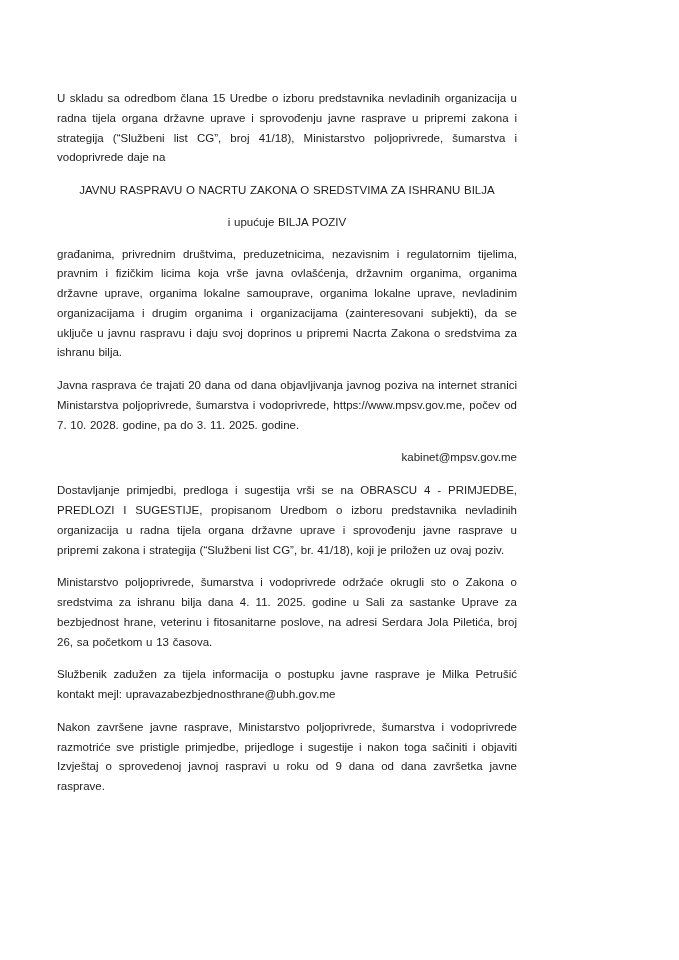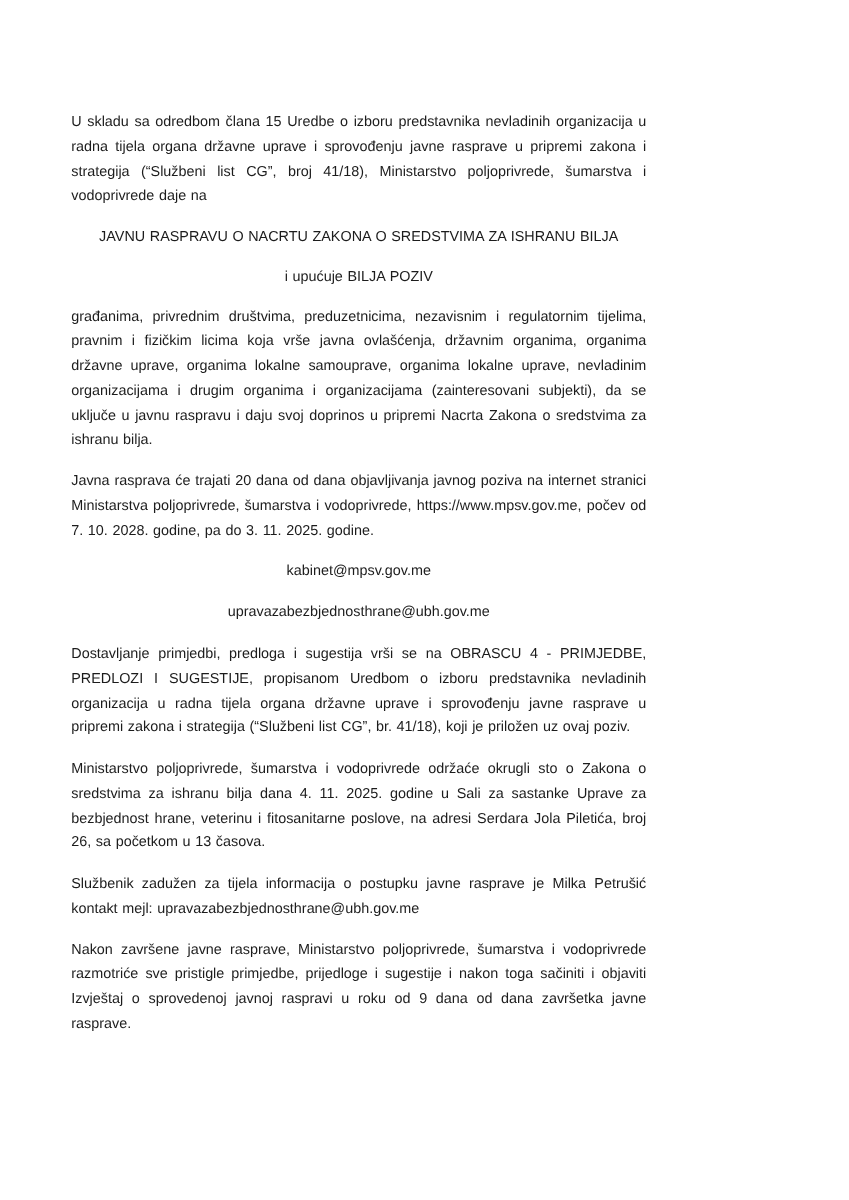--- a/index.html
+++ b/index.html
@@ -18,33 +18,32 @@
   }
   .doc p {
     font-size: 11.5px;
     line-height: 1.72;
     color: #1c1c1c;
     margin-bottom: 13px;
     word-spacing: 0.5px;
   }
   .doc p.justify { text-align: justify; }
   .doc p.center  { text-align: center; }
-  .doc p.left    { text-align: center; }
+  .doc p.left    { text-align: right; }
   .doc p.heading { margin-top: 2px; margin-bottom: 12px; }
 </style>
 </head>
 <body>
 
 <div class="page">
   <div class="doc">
     <p class="justify">U skladu sa odredbom člana 15 Uredbe o izboru predstavnika nevladinih organizacija u radna tijela organa državne uprave i sprovođenju javne rasprave u pripremi zakona i strategija (“Službeni list CG”, broj 41/18), Ministarstvo poljoprivrede, šumarstva i vodoprivrede daje na</p>
     <p class="center heading">JAVNU RASPRAVU O NACRTU ZAKONA O SREDSTVIMA ZA ISHRANU BILJA</p>
     <p class="center heading">i upućuje  BILJA POZIV</p>
     <p class="justify">građanima, privrednim društvima, preduzetnicima, nezavisnim i regulatornim tijelima, pravnim i fizičkim licima koja vrše javna ovlašćenja, državnim organima, organima državne uprave, organima lokalne samouprave, organima lokalne uprave, nevladinim organizacijama i drugim organima i organizacijama (zainteresovani subjekti), da se uključe u javnu raspravu i daju svoj doprinos u pripremi Nacrta Zakona o sredstvima za ishranu bilja.</p>
     <p class="justify">Javna rasprava će trajati 20 dana od dana objavljivanja javnog poziva na internet stranici Ministarstva poljoprivrede, šumarstva i vodoprivrede, https://www.mpsv.gov.me, počev od 7. 10. 2028. godine, pa do 3. 11. 2025. godine.</p>
     <p class="left">kabinet@mpsv.gov.me</p>
-    <p class="left">upravazabezbjednosthrane@ubh.gov.me</p>
     <p class="justify">Dostavljanje primjedbi, predloga i sugestija vrši se na OBRASCU 4 - PRIMJEDBE, PREDLOZI I SUGESTIJE, propisanom Uredbom o izboru predstavnika nevladinih organizacija u radna tijela organa državne uprave i sprovođenju javne rasprave u pripremi zakona i strategija (“Službeni list CG”, br. 41/18), koji je priložen uz ovaj poziv.</p>
     <p class="justify">Ministarstvo poljoprivrede, šumarstva i vodoprivrede održaće okrugli sto o Zakona o sredstvima za ishranu bilja dana 4. 11. 2025. godine u Sali za sastanke Uprave za bezbjednost hrane, veterinu i fitosanitarne poslove, na adresi Serdara Jola Piletića, broj 26, sa početkom u 13 časova.</p>
     <p class="justify">Službenik zadužen za tijela informacija o postupku javne rasprave je Milka Petrušić kontakt mejl: upravazabezbjednosthrane@ubh.gov.me</p>
     <p class="justify">Nakon završene javne rasprave, Ministarstvo poljoprivrede, šumarstva i vodoprivrede razmotriće sve pristigle primjedbe, prijedloge i sugestije i nakon toga sačiniti i objaviti Izvještaj o sprovedenoj javnoj raspravi u roku od 9 dana od dana završetka javne rasprave.</p>
   </div>
 </div>
 
 </body></html>

